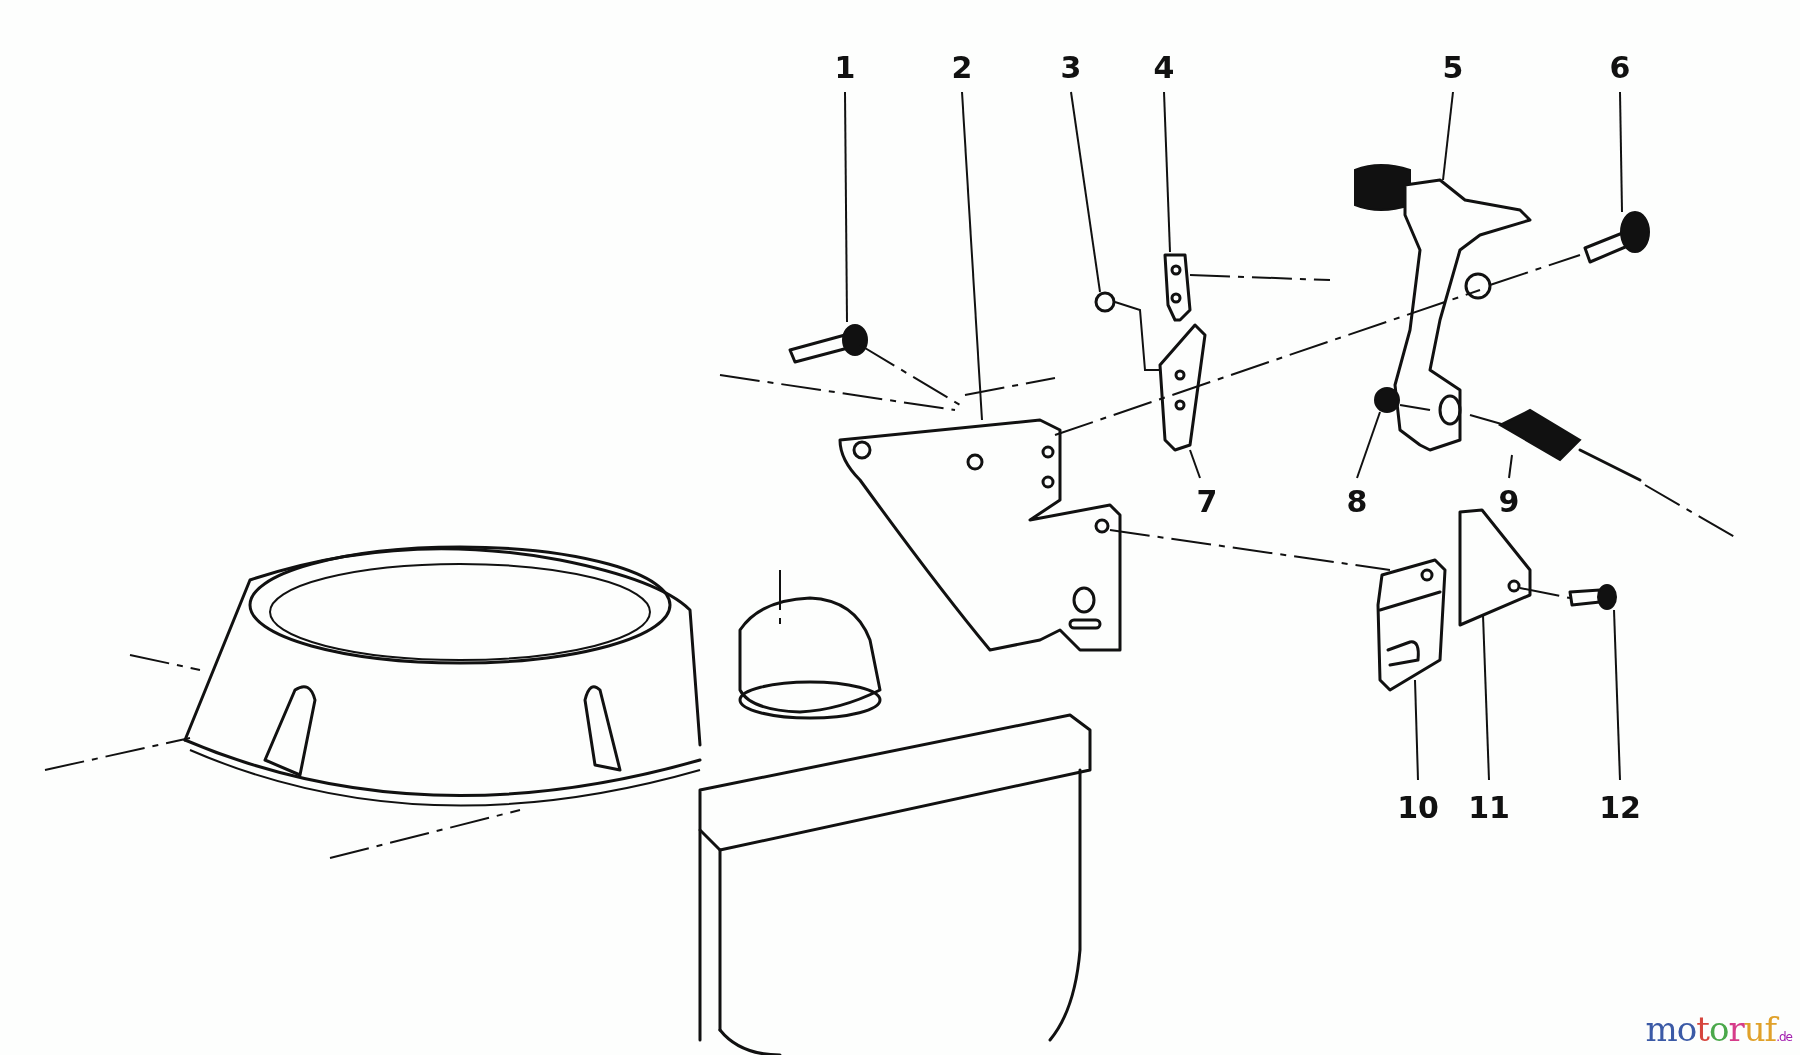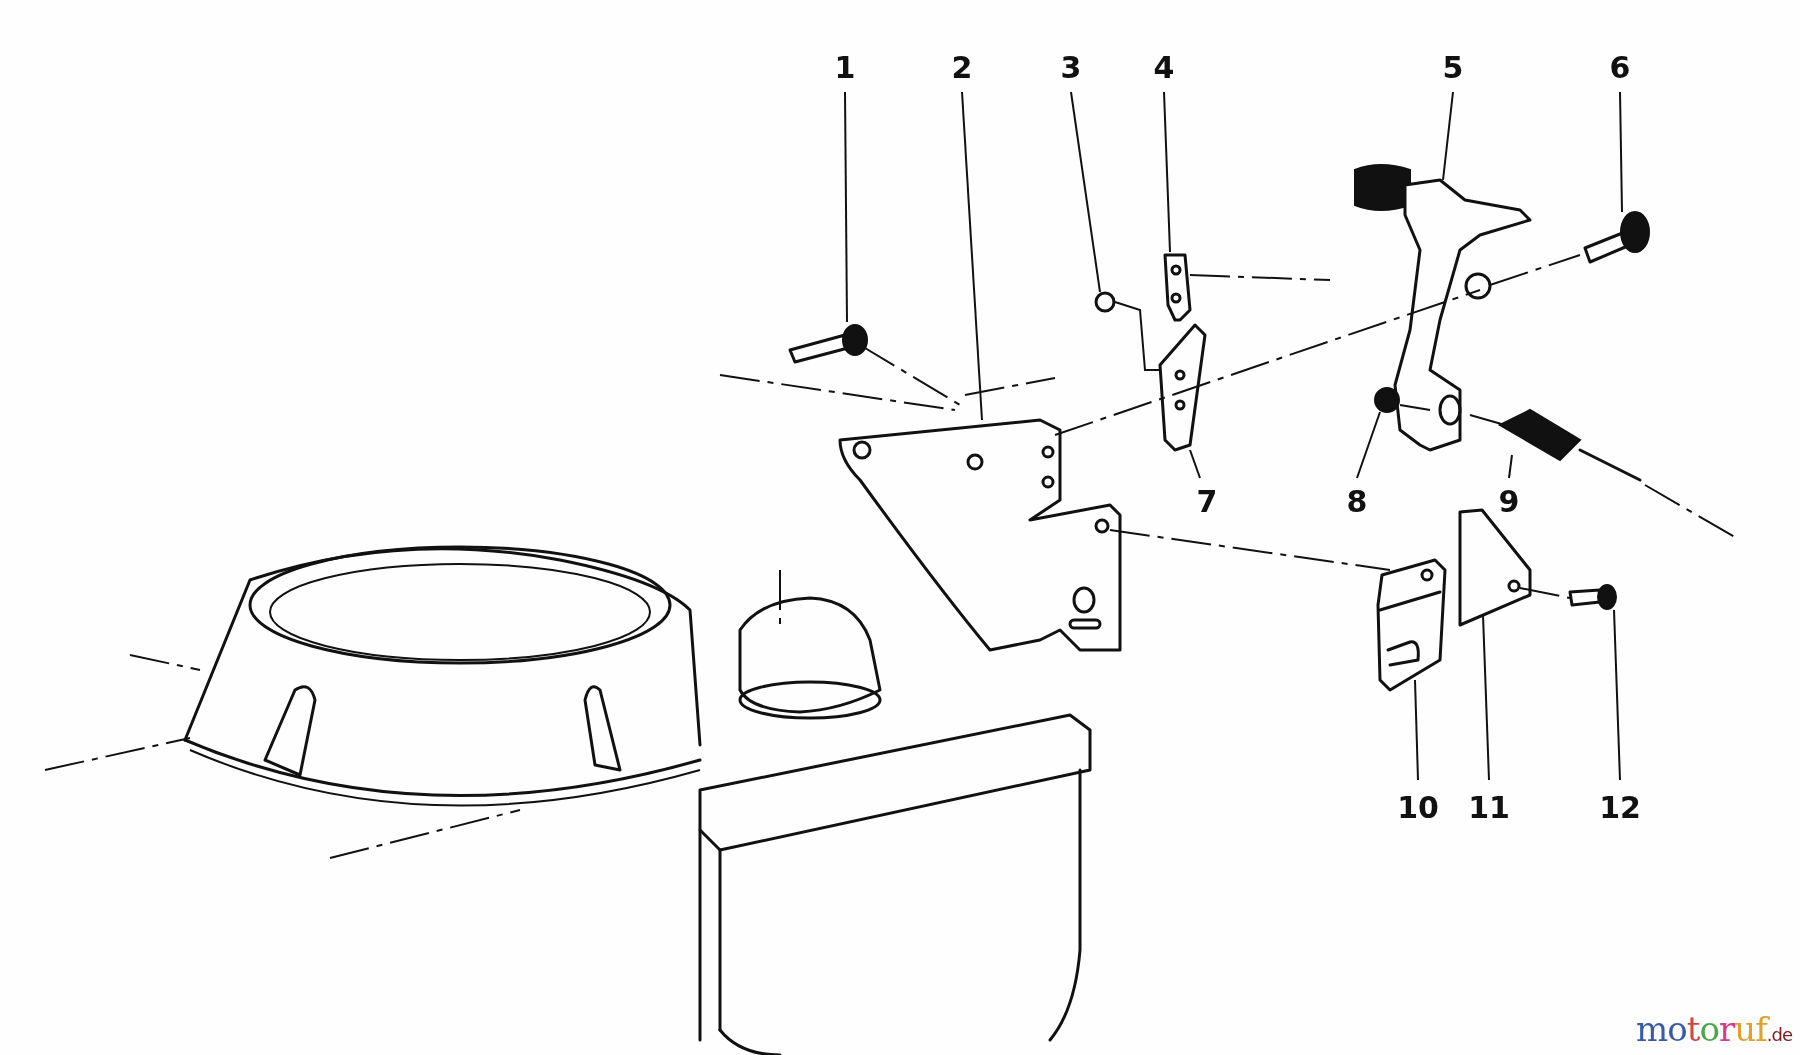--- a/index.html
+++ b/index.html
@@ -6,21 +6,21 @@
   body{width:1800px;height:1055px;position:relative;overflow:hidden;font-family:"Liberation Sans",sans-serif;}
   svg{position:absolute;left:0;top:0;}
   .ln{fill:none;stroke:#111;stroke-width:3;stroke-linejoin:round;stroke-linecap:round;}
   .thin{fill:none;stroke:#111;stroke-width:2;}
   .dash{fill:none;stroke:#111;stroke-width:2;stroke-dasharray:40 8 6 8;}
   .fillw{fill:#fdfefd;stroke:#111;stroke-width:3;stroke-linejoin:round;}
   .blk{fill:#111;stroke:#111;stroke-width:2;}
   .lbl{font-family:"DejaVu Sans",sans-serif;font-weight:bold;font-size:30px;fill:#111;text-anchor:middle;}
   .wm{position:absolute;right:8px;bottom:6px;font-family:"DejaVu Serif",serif;font-size:34px;letter-spacing:-1px;}
   .wm span{display:inline-block;}
-  .wm .de{font-family:"DejaVu Sans",sans-serif;font-size:18px;color:#7f1d1d;}
+  .wm .de{font-family:"DejaVu Sans",sans-serif;font-size:12px;color:#a21caf;}
 </style>
 </head>
 <body>
 
 <svg width="1800" height="1055" viewBox="0 0 1800 1055">
 
   <g>
     <path class="ln" d="M185 740 L250 580 Q400 530 560 560 Q660 580 690 610 L700 745"></path>
     <ellipse class="ln" cx="460" cy="605" rx="210" ry="58"></ellipse>
     <ellipse class="thin" cx="460" cy="612" rx="190" ry="48"></ellipse>

